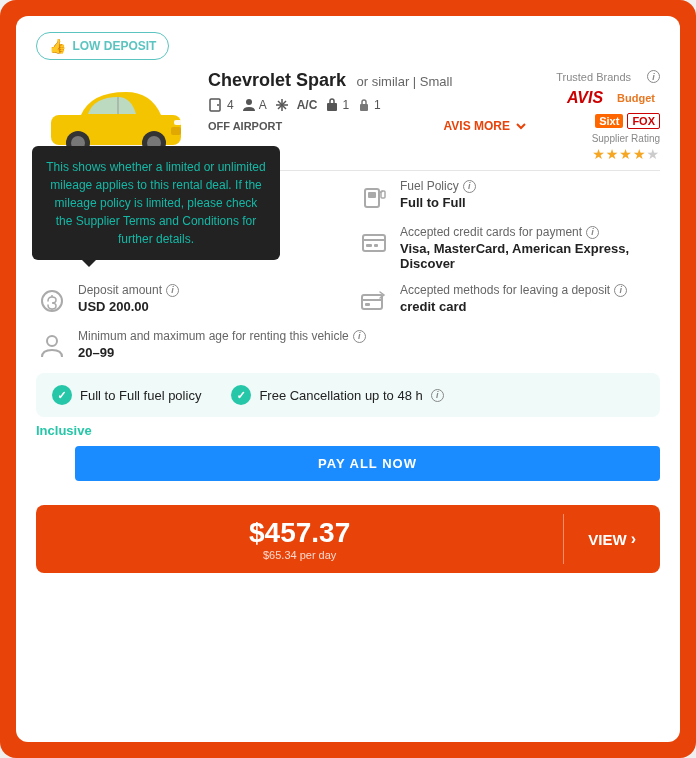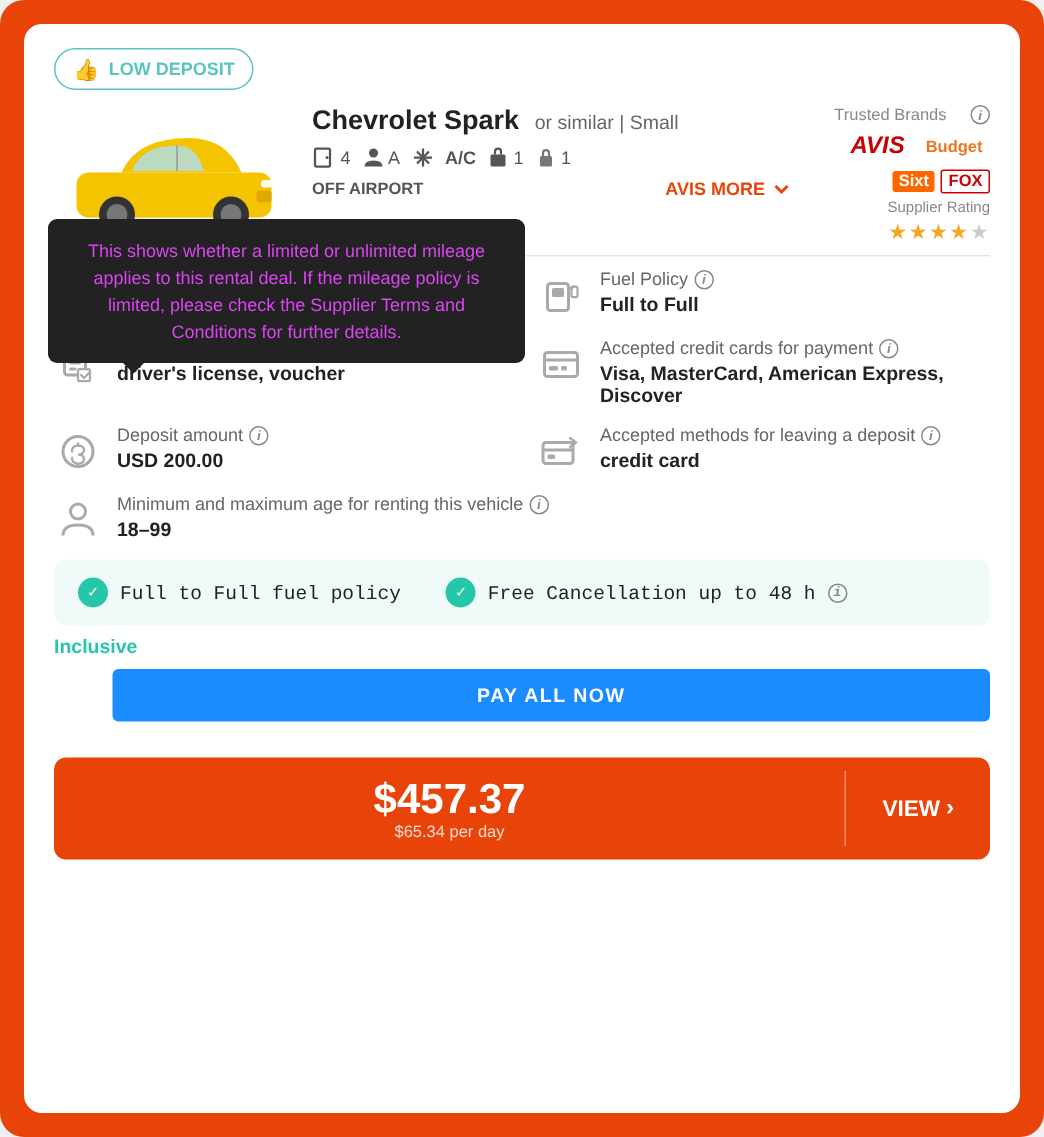--- a/index.html
+++ b/index.html
@@ -184,23 +184,23 @@
       color: #f5a623;
       font-size: 14px;
       letter-spacing: 1px;
     }
 
     
     .tooltip-box {
       position: absolute;
       top: 130px;
       left: 16px;
-      width: 318px;
+      width: 248px;
       background: #222;
-      color: #d946ef;
+      color: #14b8a6;
       font-size: 12px;
       padding: 12px 14px;
       border-radius: 6px;
       z-index: 10;
       line-height: 1.5;
       text-align: center;
     }
     .tooltip-box::after {
       content: '';
       position: absolute;
@@ -284,21 +284,20 @@
 
     
     .feature-bar {
       background: #f0faf9;
       border-radius: 8px;
       padding: 12px 16px;
       display: flex;
       align-items: center;
       gap: 30px;
       margin-top: 10px;
-      font-family: Liberation Mono, monospace;
     }
     .feature-item {
       display: flex;
       align-items: center;
       gap: 8px;
       font-size: 13px;
       color: #222;
       font-weight: 500;
     }
     .check-circle {
@@ -623,21 +622,21 @@
             <svg viewBox="0 0 28 28" fill="none" xmlns="http://www.w3.org/2000/svg">
               <circle cx="14" cy="8" r="5" stroke="#aaa" stroke-width="2" fill="none"></circle>
               <path d="M4 24 Q4 17 14 17 Q24 17 24 24" stroke="#aaa" stroke-width="2" fill="none"></path>
             </svg>
           </div>
           <div class="detail-content">
             <div class="detail-label">
               <span>Minimum and maximum age for renting this vehicle</span>
               <span class="info-circle">i</span>
             </div>
-            <div class="detail-value">18–99</div>
+            <div class="detail-value">20–99</div>
           </div>
         </div>
 
       </div>
 
       
       <div class="feature-bar">
         <div class="feature-item">
           <div class="check-circle"></div>
           <span>Full to Full fuel policy</span>

